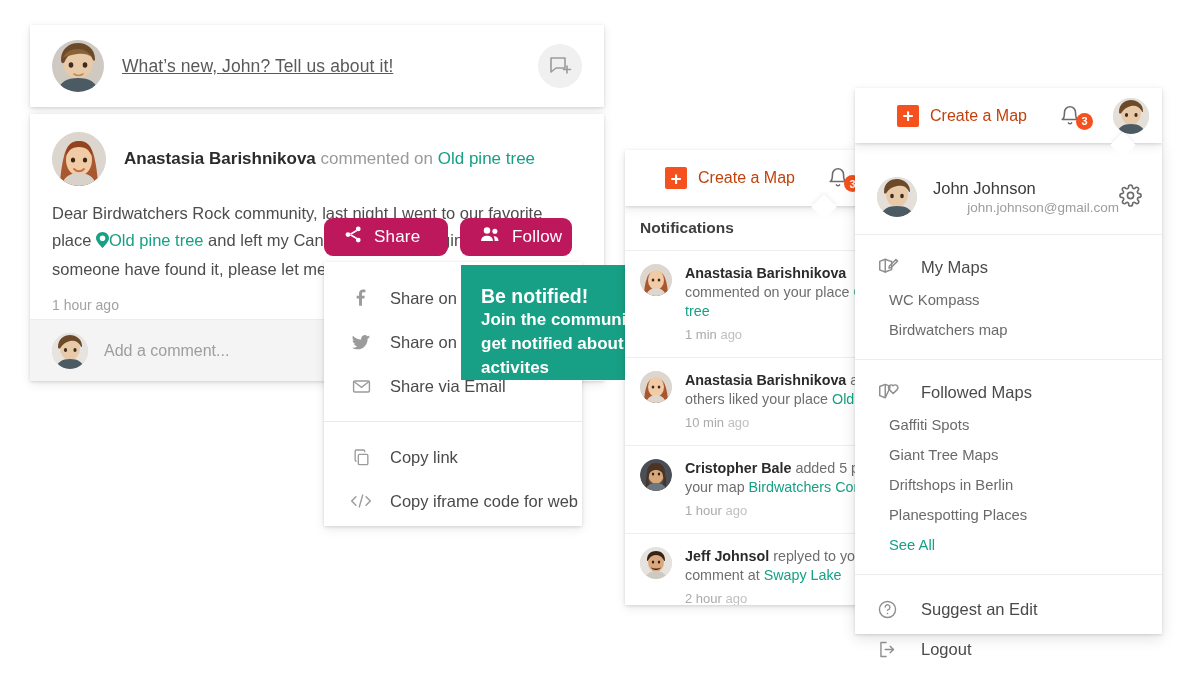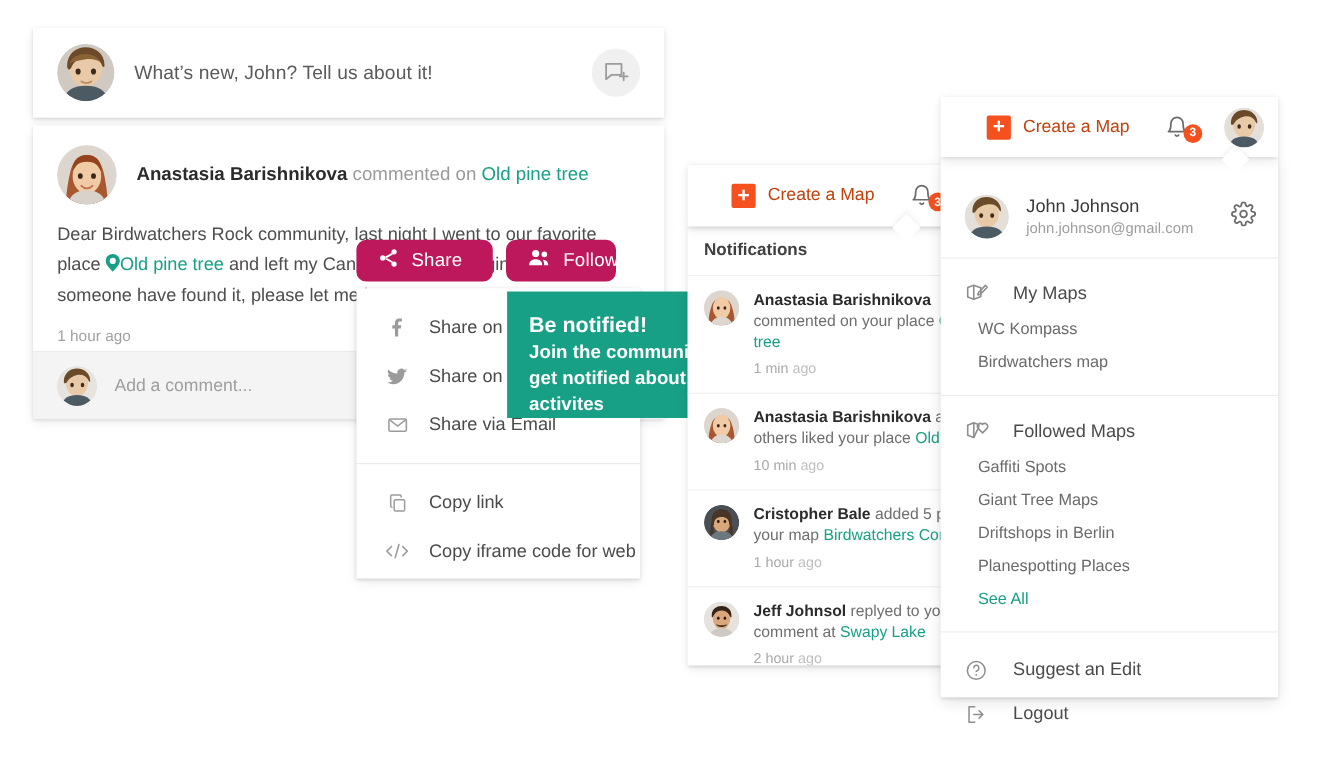--- a/index.html
+++ b/index.html
@@ -22,21 +22,21 @@
 
   
   .avatar { border-radius: 50%; overflow: hidden; flex: none; position: relative; background:#ddd; }
   .avatar svg { display:block; width:100%; height:100%; }
 
   
   #compose-card { left: 30px; top: 25px; width: 574px; height: 82px;
     display: flex; align-items: center; padding: 0 22px; }
   #compose-card .avatar { width: 52px; height: 52px; }
   .compose-placeholder {
-    margin-left: 18px; font-size: 17.5px; color: #5a5a5a; letter-spacing: .1px; flex: 1;
+    margin-left: 18px; font-size: 17.5px; color: #5a5a5a; letter-spacing: .1px; flex: 1; text-decoration: underline;
   }
   .compose-action {
     width: 44px; height: 44px; border-radius: 50%; background: #f0f0f0;
     display: flex; align-items: center; justify-content: center; flex: none;
   }
 
   
   #post-card { left: 30px; top: 114px; width: 574px; height: 267px; }
   .post-head { display: flex; align-items: center; padding: 18px 22px 0 22px; }
   .post-head .avatar { width: 54px; height: 54px; }
@@ -57,21 +57,21 @@
   .post-comment-bar .avatar { width: 36px; height: 36px; }
   .comment-placeholder { margin-left: 16px; font-size: 16px; color: #9e9e9e; }
 
   
   .pill-btn {
     position: absolute; height: 38px; background: #be185d; color: #fff;
     display: flex; align-items: center; gap: 11px; padding: 0 20px;
     font-size: 17px; letter-spacing: .2px; border-radius: 9px;
   }
   #share-button  { left: 324px; top: 218px; width: 124px; }
-  #follow-button { left: 460px; top: 218px; width: 100px; }
+  #follow-button { left: 460px; top: 218px; width: 112px; }
 
   
   #share-menu { left: 324px; top: 262px; width: 258px; height: 264px; padding: 14px 0; }
   .menu-row {
     display: flex; align-items: center; height: 44px; padding: 0 0 0 22px;
     font-size: 16.5px; color: #4a4a4a;
   }
   .menu-row .mi {
     width: 30px; flex: none; display: flex; align-items: center;
     justify-content: center; color: #9b9b9b;
@@ -151,21 +151,21 @@
   }
   #user-caret {
     position: absolute; left: 1114px; top: 136px; width: 18px; height: 18px;
     background: #fff; transform: rotate(45deg); z-index: 8;
     box-shadow: -2px -2px 4px rgba(0,0,0,.05);
   }
   .um-profile { display: flex; align-items: center; padding: 17px 20px 17px 22px; margin-top: 17px; }
   .um-profile .avatar { width: 40px; height: 40px; }
   .um-profile-txt { margin-left: 16px; flex: 1; }
   .um-name { font-size: 16.5px; color: #3a3a3a; line-height: 20px; }
-  .um-mail { font-size: 13.5px; color: #9d9d9d; line-height: 19px; }
+  .um-mail { font-size: 13.5px; color: #9d9d9d; line-height: 19px; text-align: right; }
   .um-sep { height: 1px; background: #ececec; }
   .um-section { padding: 14px 0 14px 0; }
   .um-head {
     display: flex; align-items: center; height: 36px; padding-left: 22px;
     font-size: 16.5px; color: #4a4a4a;
   }
   .um-head .mi { width: 34px; flex: none; color: #8e8e8e; display: flex; align-items: center; }
   .um-head .ml { margin-left: 10px; }
   .um-sub { padding-left: 34px; height: 30px; display: flex; align-items: center;
     font-size: 14.8px; color: #6a6a6a; }

